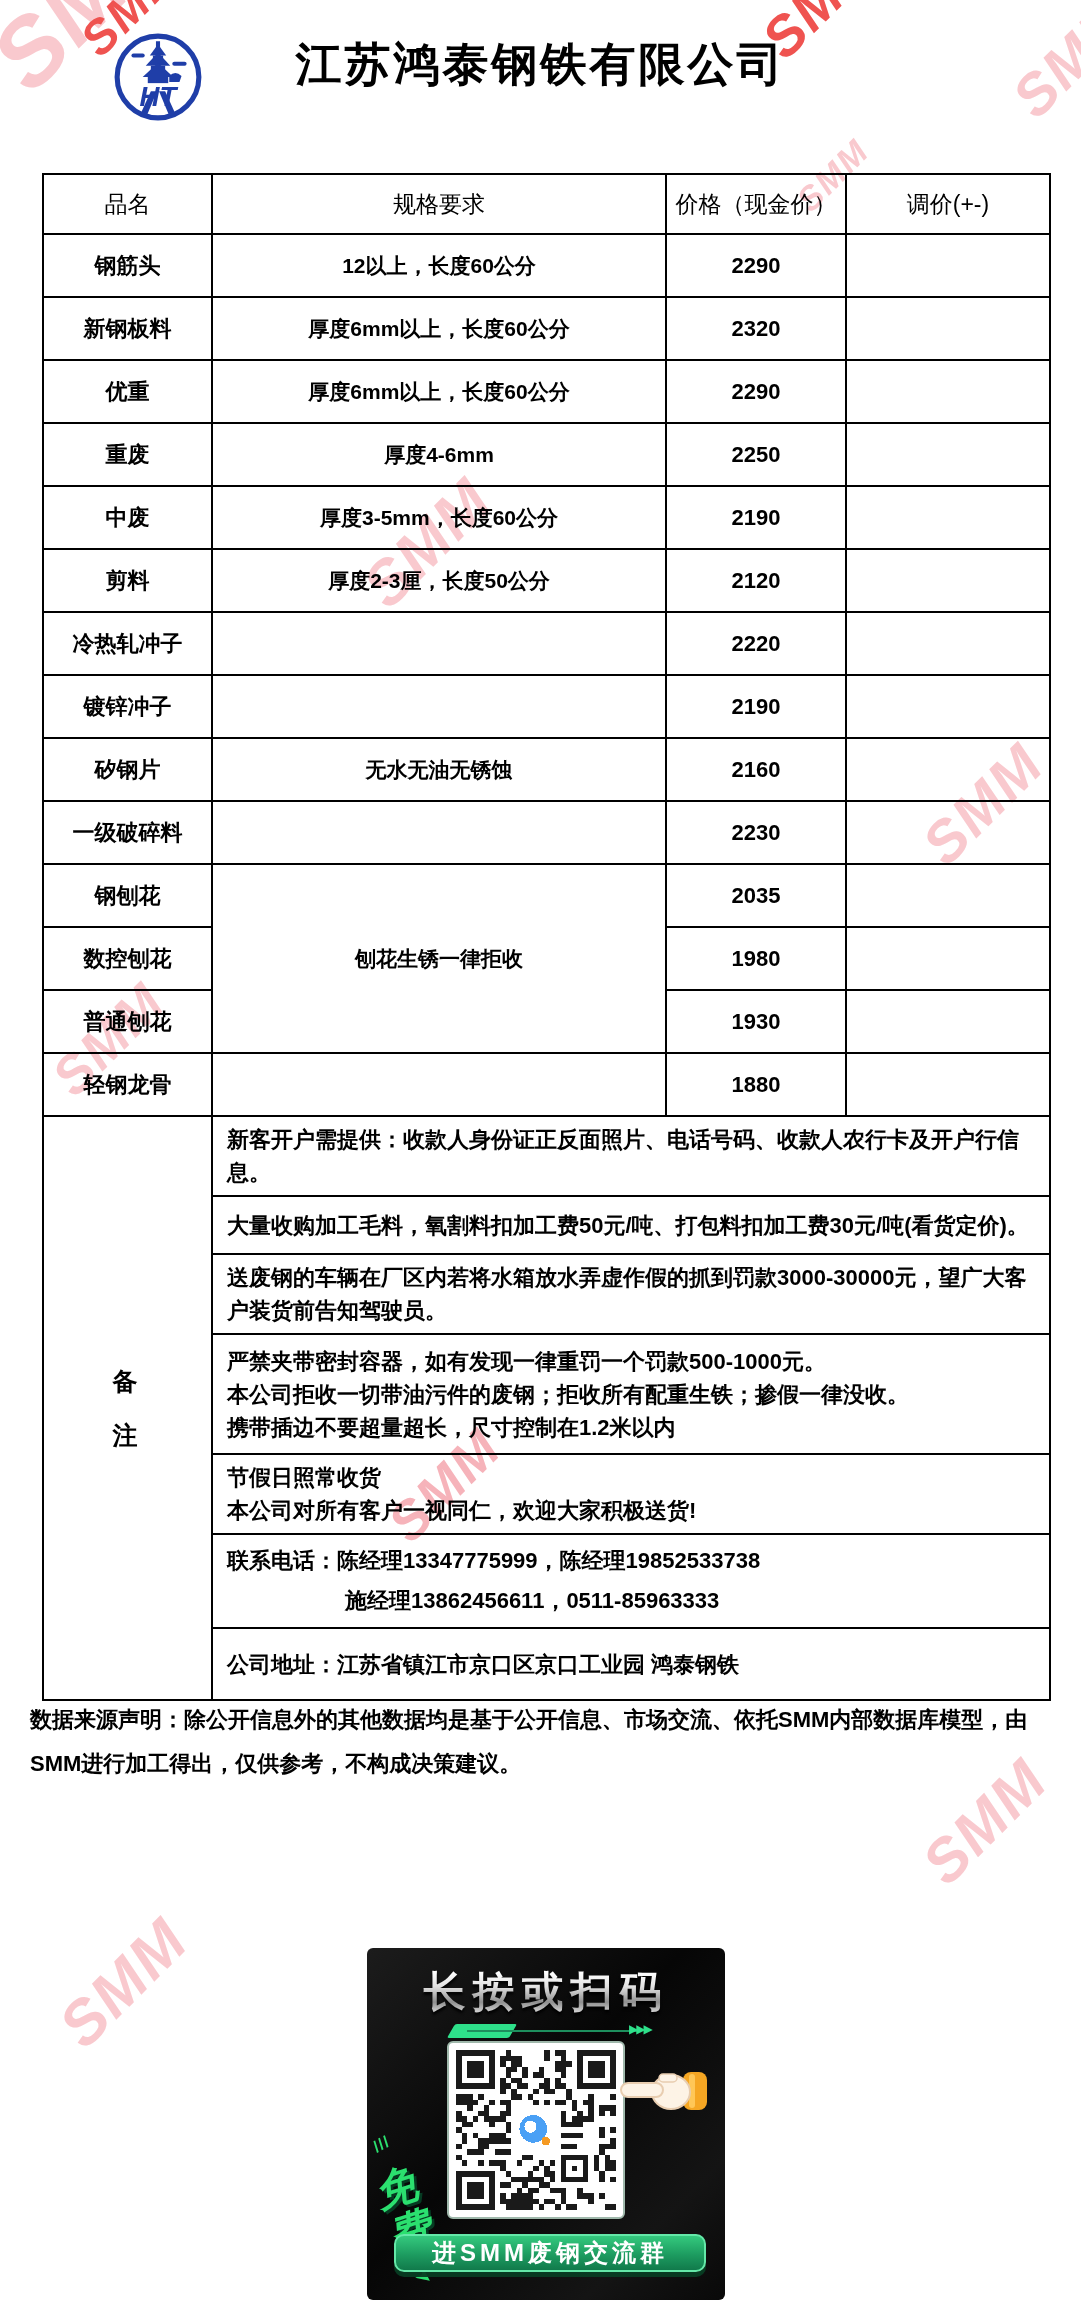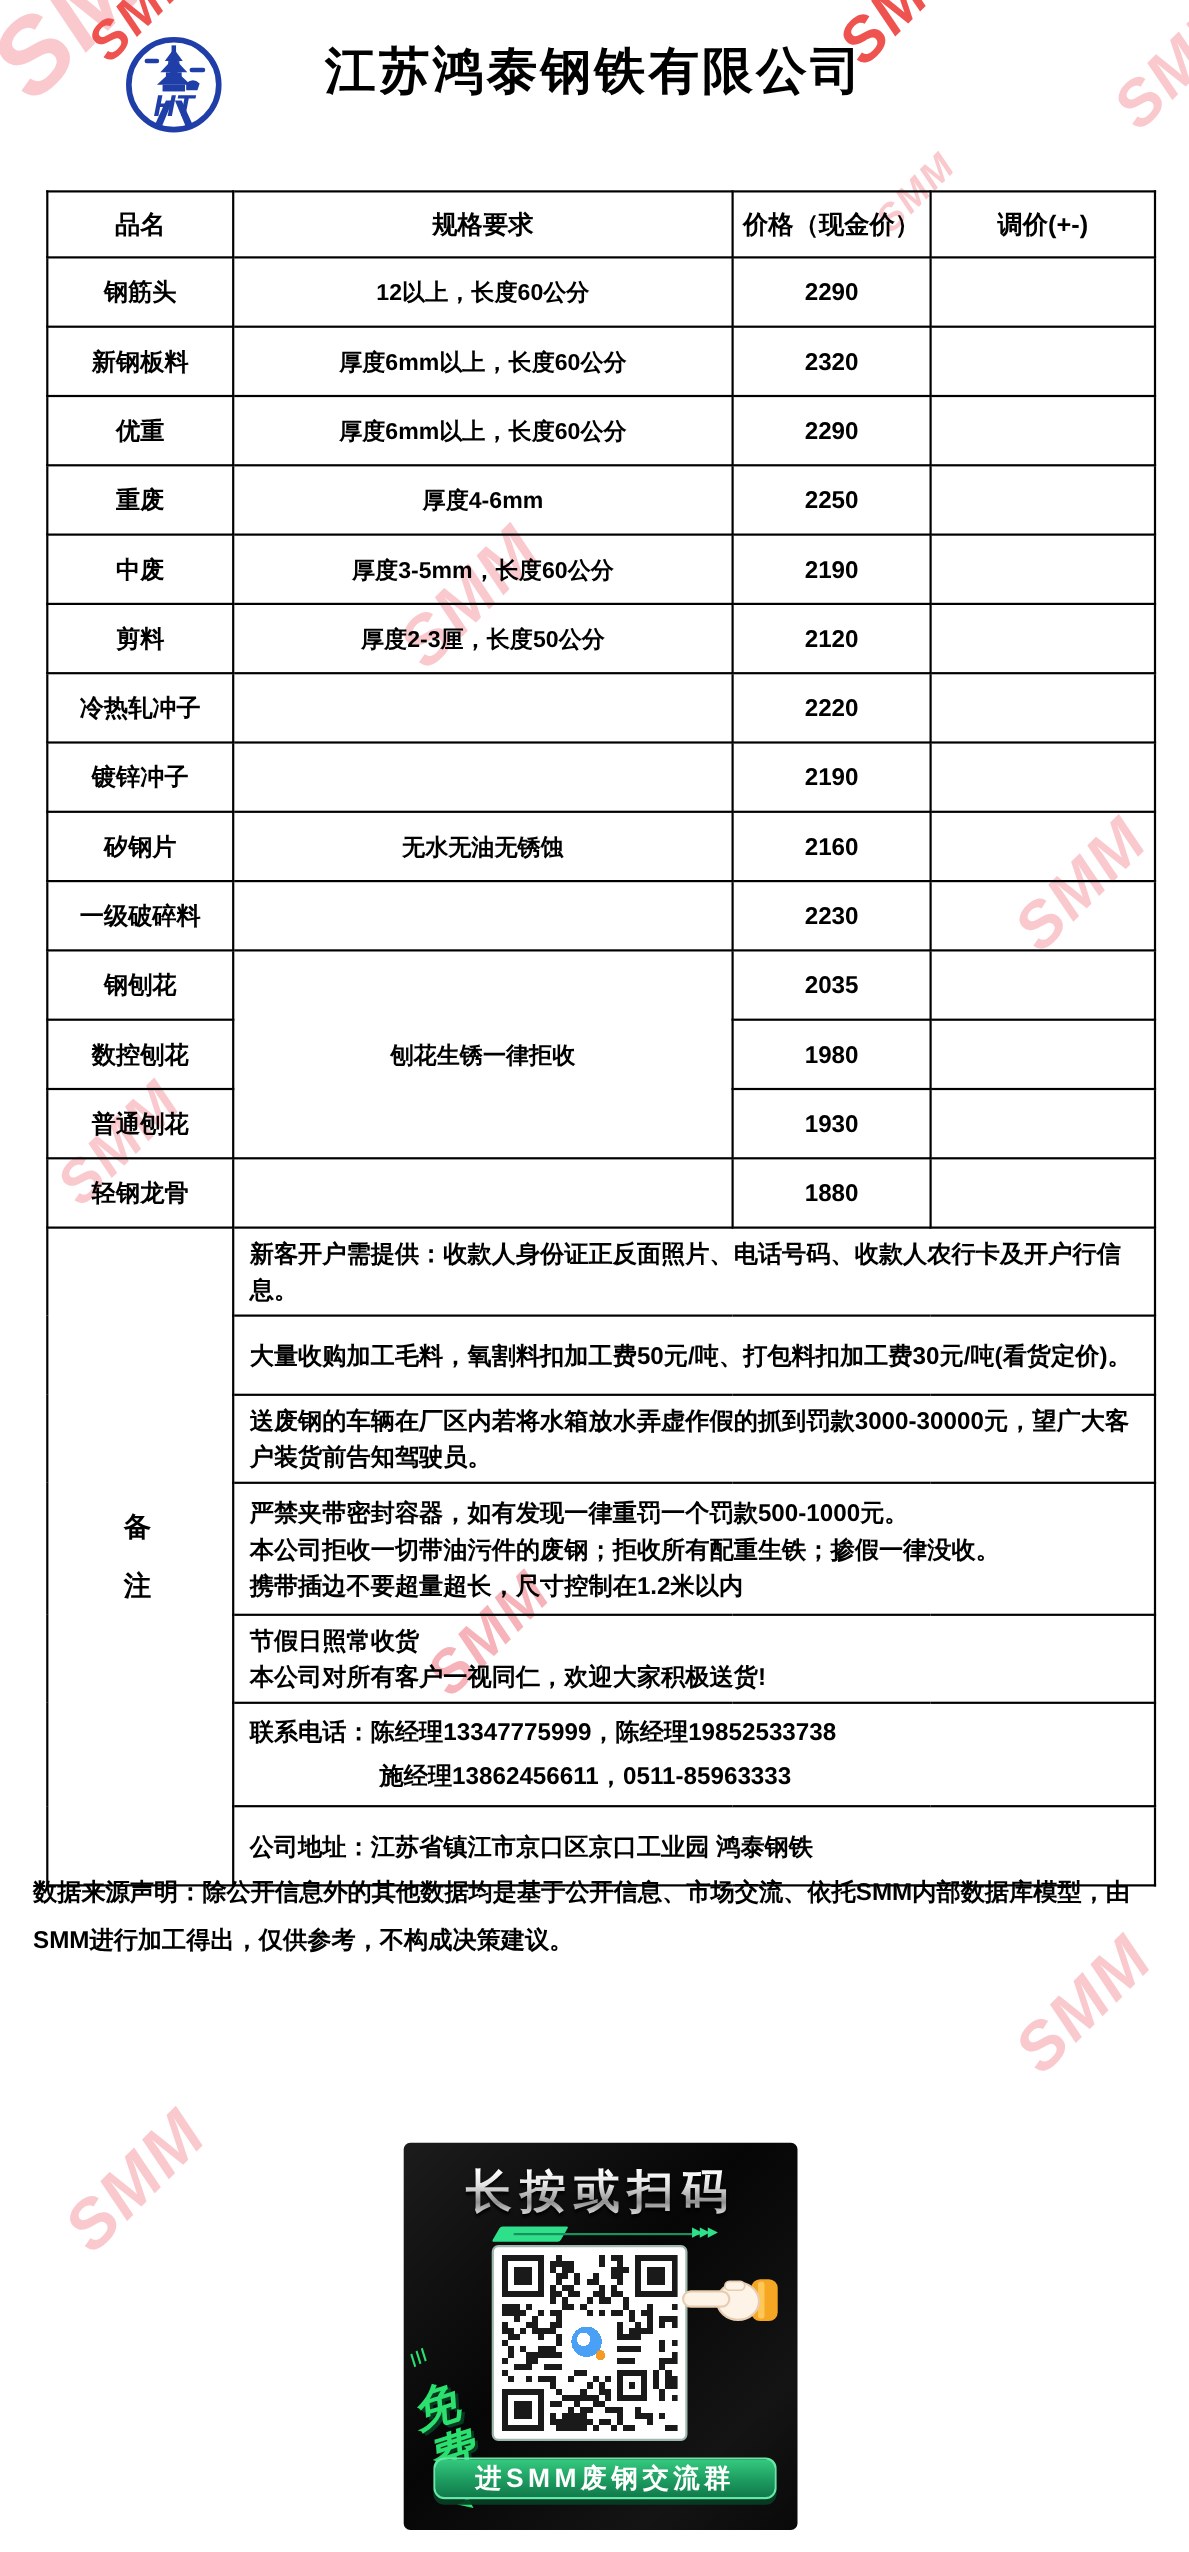--- a/index.html
+++ b/index.html
@@ -15,32 +15,32 @@
   .logo{position:absolute;left:112px;top:30px;width:92px;height:94px;z-index:2;}
   .company-title{position:absolute;left:0;top:34px;width:1081px;text-align:center;
       font-size:46px;font-weight:800;letter-spacing:3px;z-index:2;}
   .subtitle{position:absolute;left:0;top:116px;width:1081px;text-align:center;
       font-size:24px;font-weight:600;z-index:2;}
 
   
   .price-table{position:absolute;left:42px;top:173px;width:1007px;z-index:1;
       border-collapse:collapse;table-layout:fixed;background:transparent;}
   .price-table td,.price-table th{border:2px solid #000;padding:0;background:transparent;}
-  .price-table th{height:58px;font-size:23px;font-weight:700;text-align:center;margin-top:28px;}
+  .price-table th{height:58px;font-size:23px;font-weight:400;text-align:center;margin-top:28px;}
   tr.data{height:63px;}
   td.c{font-size:22px;font-weight:600;text-align:center;vertical-align:middle;margin-top:36px;}
   td.spec{font-size:21px;}
   
   td.remark-label{vertical-align:middle;}
   .remark-label-inner{width:30px;margin:0 auto;font-size:25px;font-weight:700;
       line-height:54px;word-break:break-all;letter-spacing:0;}
   td.remark-cell{vertical-align:middle;text-align:left;padding:6px 14px;}
   .rline{font-size:22px;font-weight:600;line-height:33px;}
   .rline.indent{padding-left:118px;}
-  tr.r1{height:70px;} tr.r2{height:72px;} tr.r3{height:70px;}
+  tr.r1{height:70px;} tr.r2{height:58px;} tr.r3{height:70px;}
   tr.r4{height:120px;} tr.r5{height:71px;} tr.r6{height:90px;} tr.r7{height:72px;}
 
   
   .disclaimer{position:absolute;left:30px;top:1698px;width:1012px;z-index:1;
       font-size:22px;font-weight:700;line-height:44px;}
 
   
   .qr-card{position:absolute;left:367px;top:1948px;width:358px;height:352px;z-index:3;
       border-radius:6px;background:linear-gradient(135deg,#1c1c1c 0%,#060606 45%,#141414 80%,#090909 100%);
       overflow:hidden;}

